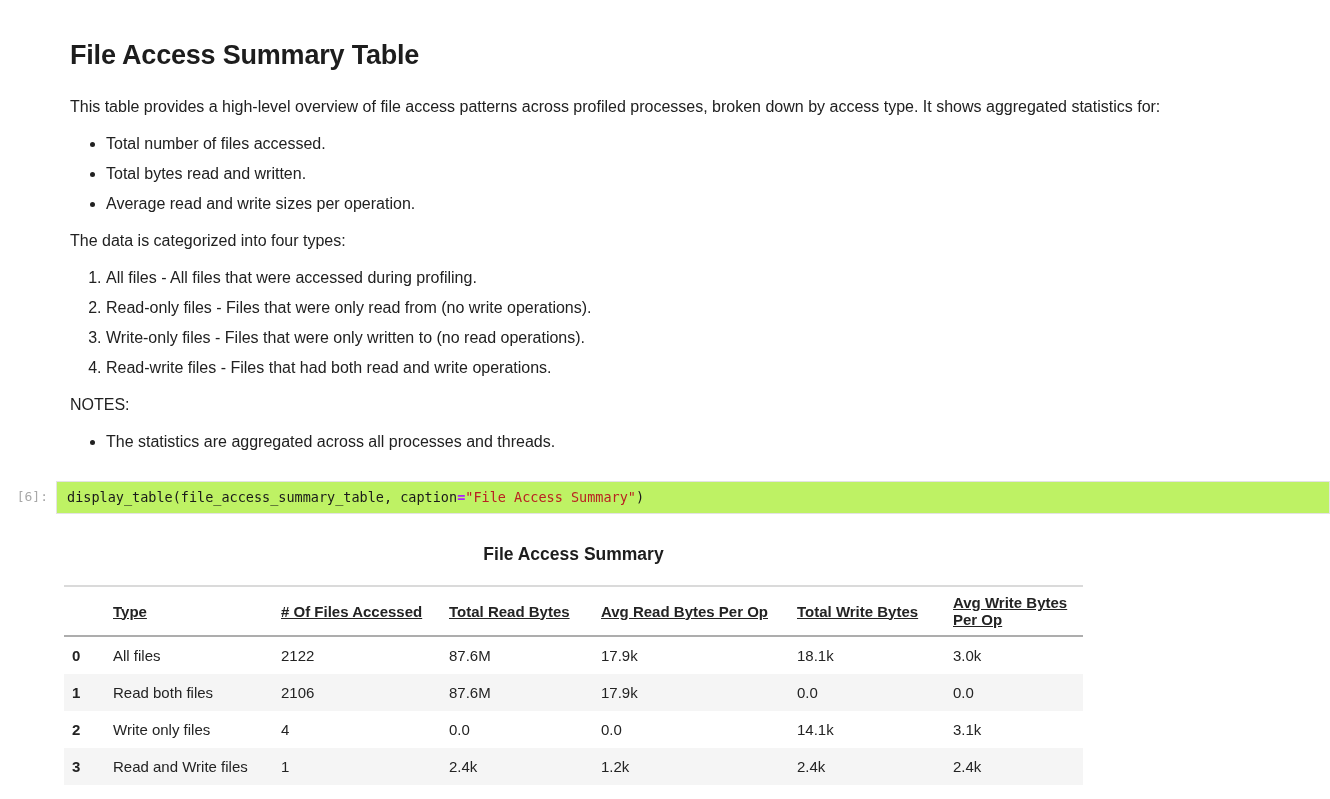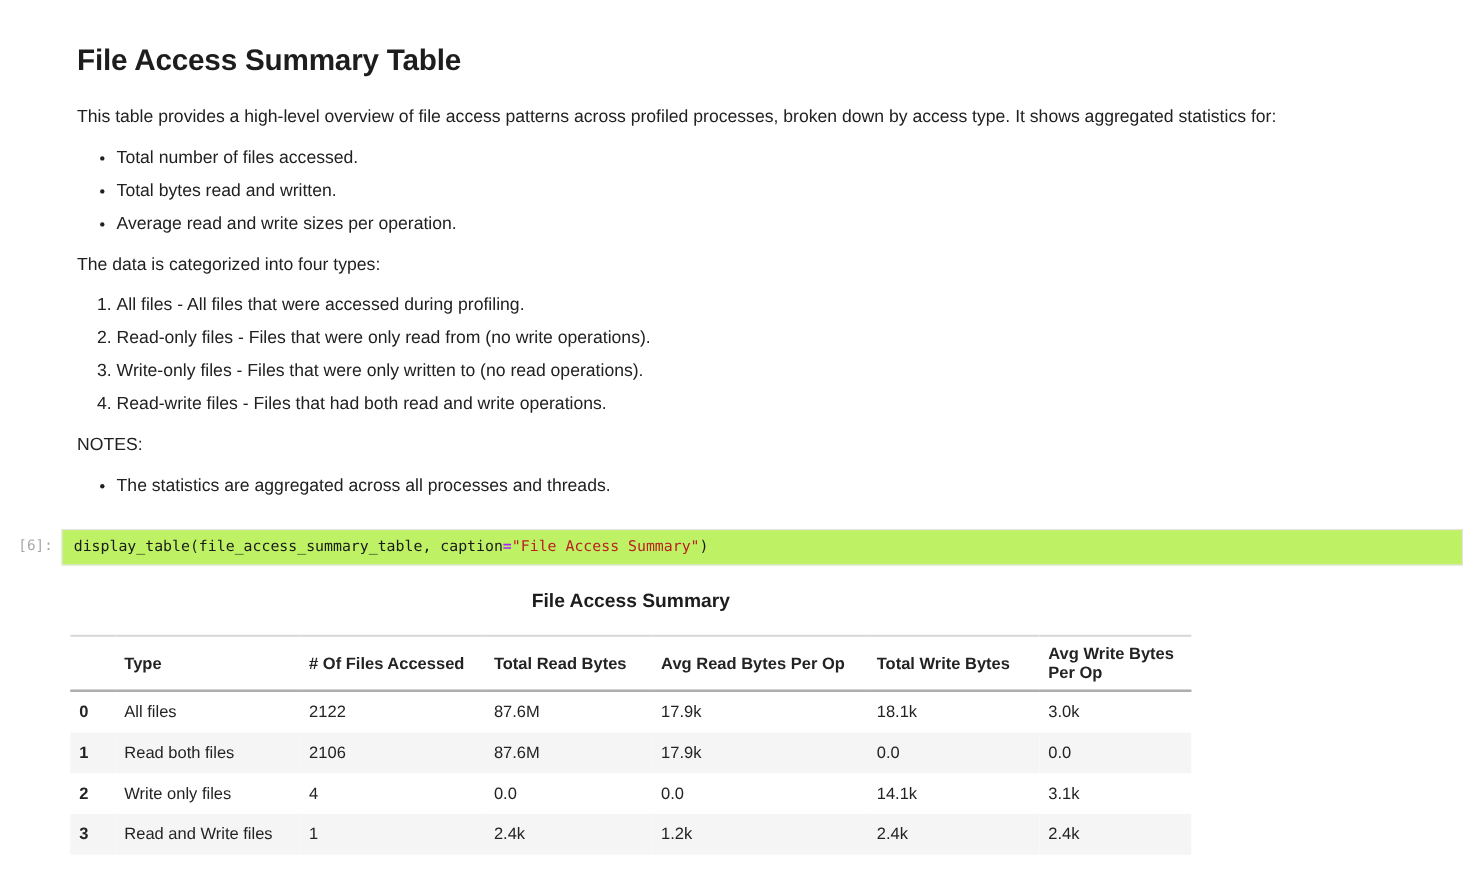--- a/index.html
+++ b/index.html
@@ -48,21 +48,21 @@
     font-family: "DejaVu Sans Mono", monospace;
     font-size: 13.5px;
     line-height: 17px;
     color: #1a1a1a;
     white-space: pre;
   }
   .tok-op { color: #AA22FF; font-weight: 700; }
   .tok-str { color: #BA2121; }
 
   
-  .output-area { margin: 22px 0 0 64px; width: 1019px; }
+  .output-area { margin: 30px 0 0 64px; width: 1019px; }
   .table-caption {
     text-align: center;
     font-weight: 700;
     font-size: 17.5px;
     color: #1d1d1d;
     margin: 0 0 20px 0;
   }
   table.df {
     border-collapse: collapse;
     width: 100%;
@@ -72,21 +72,21 @@
   table.df thead tr {
     border-top: 2px solid #dadada;
     border-bottom: 2px solid #adadad;
   }
   table.df th, table.df td {
     text-align: left;
     padding: 10px 8px;
     font-weight: 400;
     vertical-align: middle;
   }
-  table.df thead th { font-weight: 700; padding: 7px 8px; }
+  table.df thead th { font-weight: 700; padding: 7px 8px; text-decoration: underline; }
   table.df tbody th { font-weight: 700; }
   table.df tbody tr:nth-child(even) { background: #f5f5f5; }
   
   table.df th:nth-child(1) { width: 25px; }
   table.df th:nth-child(2) { width: 152px; }
   table.df th:nth-child(3) { width: 152px; }
   table.df th:nth-child(4) { width: 136px; }
   table.df th:nth-child(5) { width: 180px; }
   table.df th:nth-child(6) { width: 140px; }
 </style>

